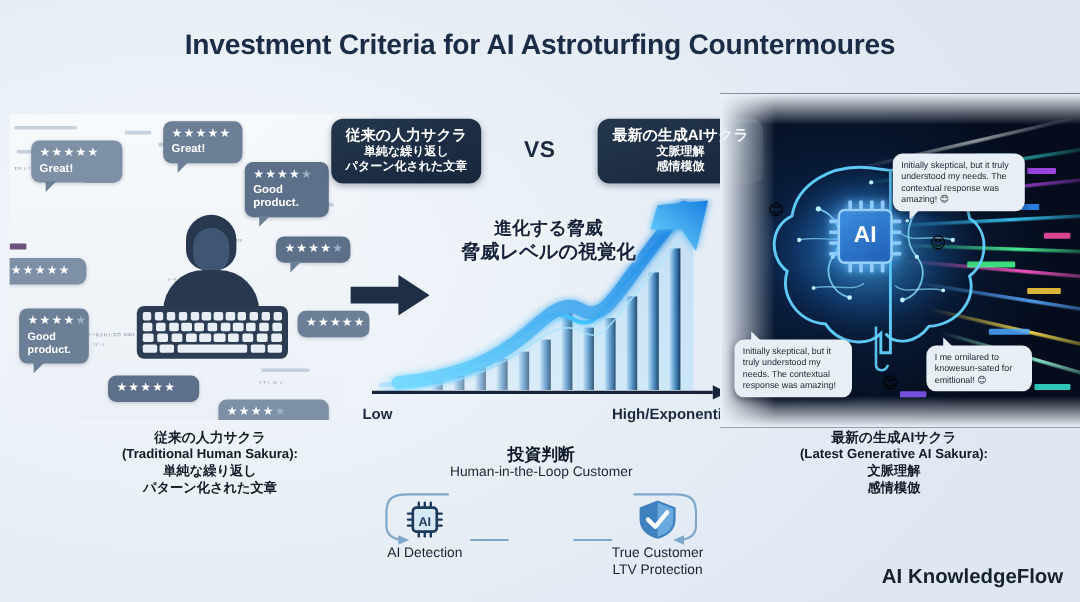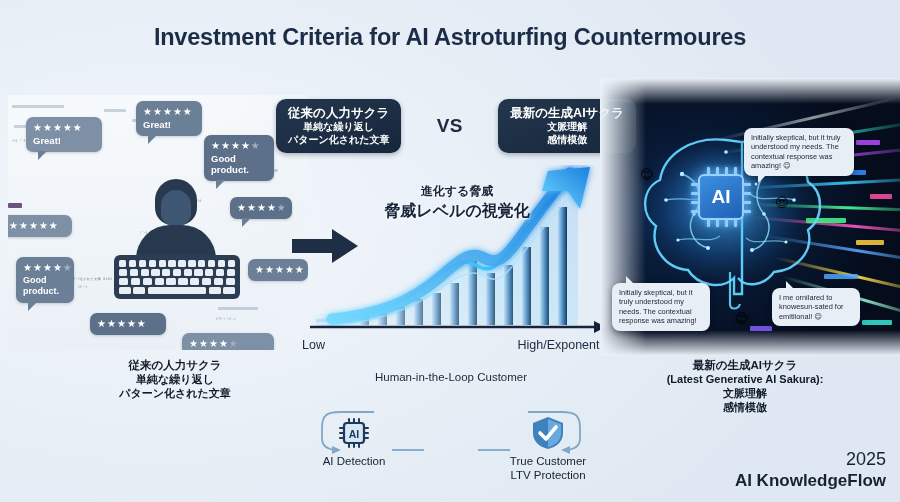--- a/index.html
+++ b/index.html
@@ -108,26 +108,26 @@
 
   
   .chart {
     position: absolute; left: 302px; top: 165px; width: 310px; height: 185px;
   }
   .chart-title {
     position: absolute; left: 0; top: 16px; width: 100%;
     text-align: center; color: #16233a; z-index: 6;
     text-shadow: 0 1px 2px rgba(255,255,255,.95), 0 0 6px rgba(255,255,255,.8);
   }
-  .chart-title .t1 { font-size: 12px; font-weight: 700; line-height: 20px; }
+  .chart-title .t1 { font-size: 15px; font-weight: 700; line-height: 20px; }
   .chart-title .t2 { font-size: 16px; font-weight: 700; line-height: 20px; }
   .axis-labels {
     position: absolute; left: 0; bottom: -2px; width: 100%;
     display: flex; justify-content: space-between;
-    font-size: 12.5px; color: #1c2b40; font-weight: 400;
+    font-size: 12.5px; color: #1c2b40; font-weight: 700;
   }
 
   
   .big-arrow { position: absolute; left: 292px; top: 228px; width: 66px; height: 36px; }
 
   
   .right-scene {
     position: absolute; left: 600px; top: 78px; width: 300px; height: 278px;
     background:
       radial-gradient(ellipse 180px 150px at 32% 48%, #0d2a57 0%, #081a36 45%, #050d1d 100%),
@@ -543,32 +543,34 @@
     </div>
 
     <div class="axis-labels">
       <span>Low</span>
       <span>High/Exponential</span>
     </div>
   </div>
 
   <div class="caption" style="left:60px; top:358px; width:230px;">
     <div class="c1">従来の人力サクラ</div>
+    <div class="c2">(Traditional Human Sakura):</div>
     <div class="c3">単純な繰り返し</div>
     <div class="c4">パターン化された文章</div>
   </div>
 
   <div class="caption" style="left:620px; top:358px; width:250px;">
     <div class="c1">最新の生成AIサクラ</div>
     <div class="c2">(Latest Generative AI Sakura):</div>
     <div class="c3">文脈理解</div>
     <div class="c4">感情模倣</div>
   </div>
 
   <div class="hitl">
+    <div class="hitl-title">投資判断</div>
     <div class="hitl-sub">Human-in-the-Loop Customer</div>
 
     <svg width="310" height="78" style="position:absolute;left:0;top:36px;">
       <path d="M44 6 L44 6 C30 6 26 10 26 22 L26 32 C26 40 32 44 42 44" fill="none" stroke="#7fa7c9" stroke-width="1.8"></path>
       <path d="M36 40 L45 44 L36 48 Z" fill="#7fa7c9"></path>
       <path d="M266 6 C280 6 284 10 284 22 L284 32 C284 40 278 44 268 44" fill="none" stroke="#7fa7c9" stroke-width="1.8"></path>
       <path d="M274 40 L265 44 L274 48 Z" fill="#7fa7c9"></path>
       <line x1="44" y1="6" x2="78" y2="6" stroke="#7fa7c9" stroke-width="1.8"></line>
       <line x1="232" y1="6" x2="266" y2="6" stroke="#7fa7c9" stroke-width="1.8"></line>
       <line x1="96" y1="44" x2="128" y2="44" stroke="#7fa7c9" stroke-width="1.8"></line>
@@ -612,17 +614,16 @@
         </div>
         <div class="step-lbl">
           <span>True Customer</span><br>
           <span>LTV Protection</span>
         </div>
       </div>
     </div>
   </div>
 
   <div class="brand">
-    <div class="year">2025</div>
     <div class="name">AI KnowledgeFlow</div>
   </div>
 
 </div>
 
 </body></html>

